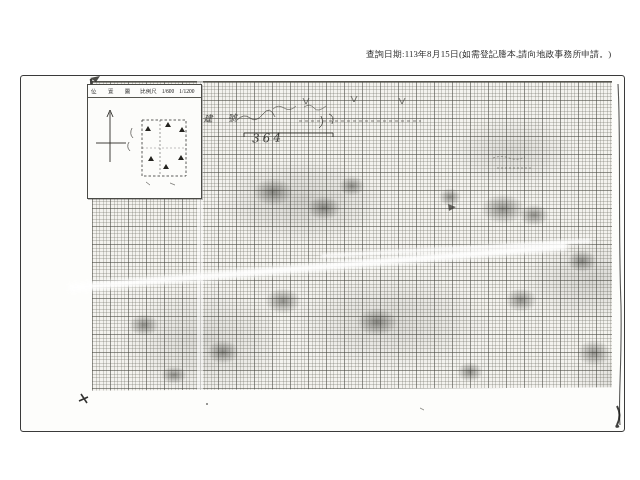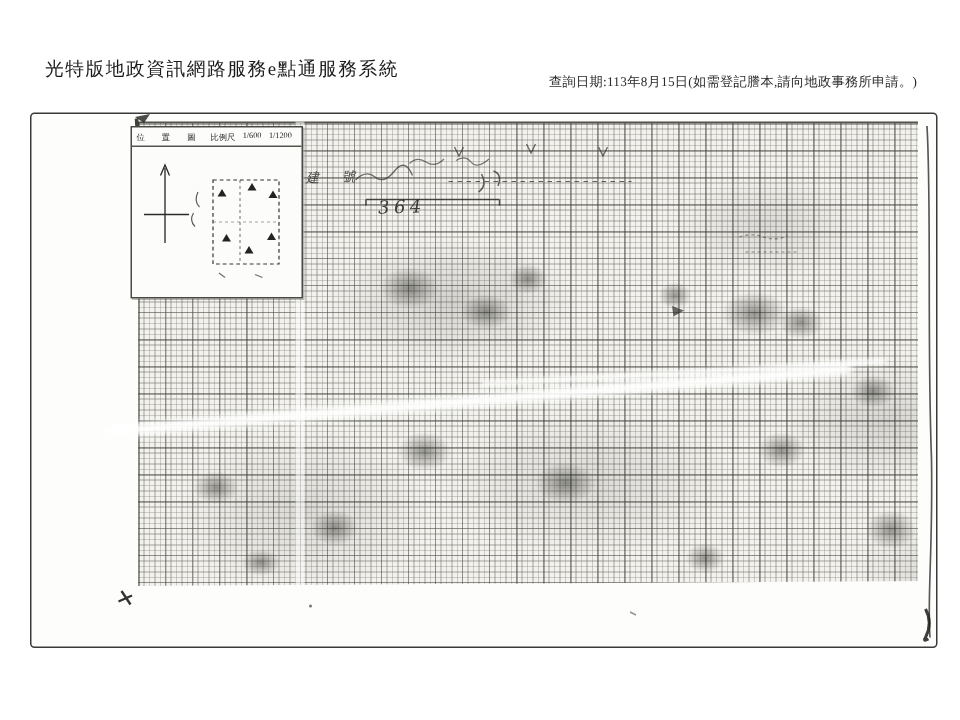--- a/index.html
+++ b/index.html
@@ -64,21 +64,20 @@
   .hw-bno{left:183px;top:36px;font-size:9px;letter-spacing:6px;transform:rotate(-1.5deg);opacity:.85;}
   .hw-364{left:231px;top:55px;font-size:12px;letter-spacing:3px;transform:rotate(-2deg);opacity:.9;}
 
   svg.overlay{position:absolute;left:0;top:0;pointer-events:none;}
 </style>
 </head>
 <body>
 
 <div class="page">
 
-  <div class="hdr-title">光特版地政資訊網路服務e點通服務系統</div>
   <div class="hdr-date">查詢日期:113年8月15日(如需登記謄本,請向地政事務所申請。)</div>
 
   <div class="scan-frame">
 
     <div class="sheet-grid"></div>
     <div class="sheet-mottle"></div>
     <div class="fade-band"></div>
 
     <div class="blot" style="left:232px;top:102px;width:40px;height:28px"></div>
     <div class="blot" style="left:286px;top:120px;width:34px;height:24px"></div>

